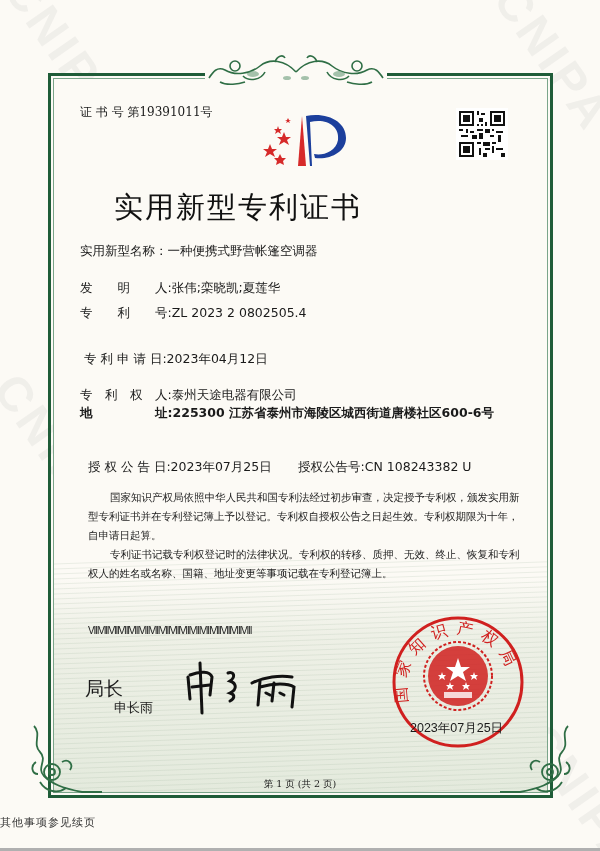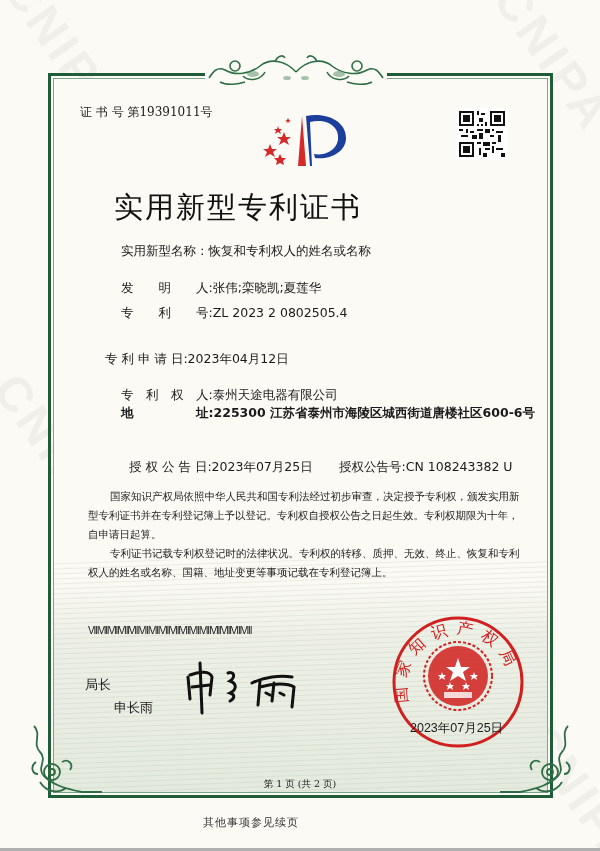--- a/index.html
+++ b/index.html
@@ -36,47 +36,47 @@
   }
   .logo { position: absolute; left: 258px; top: 104px; width: 92px; height: 66px; }
   .qr { position: absolute; left: 456px; top: 108px; width: 52px; height: 52px; background: #fff; padding: 3px; }
 
   .title {
     position: absolute; left: 0; width: 476px; top: 188px; text-align: center;
     font-family: "DejaVu Sans", sans-serif; font-size: 29px; letter-spacing: 2px; color: #111;
   }
 
   .field { position: absolute; font-size: 12.5px; white-space: nowrap; }
-  .field .lbl { display: inline-block; margin-left: 41px; }
+  .field .lbl { display: inline-block; }
 
   .para {
-    position: absolute; left: 88px; width: 432px; font-family: Liberation Mono, monospace;
+    position: absolute; left: 88px; width: 432px; font-family: Liberation Serif, serif;
     font-size: 10.5px; line-height: 19px; text-indent: 22px; color: #222;
   }
 
   .barcode {
     position: absolute; left: 88px; top: 625px; font-family: "Liberation Sans", sans-serif;
     font-size: 10px; letter-spacing: -1.2px; transform: scaleY(1.1); color: #222;
   }
-  .director-title { position: absolute; left: 85px; top: 676px; font-size: 13px; }
+  .director-title { position: absolute; left: 85px; top: 676px; font-size: 19px; }
   .director-name { position: absolute; left: 86px; top: 699px; font-size: 13px; margin-left: 28px; }
   .signature { position: absolute; left: 180px; top: 655px; width: 130px; height: 60px; }
 
   .seal { position: absolute; left: 388px; top: 614px; width: 140px; height: 138px; }
   .seal-date {
     position: absolute; left: 410px; top: 720px; font-size: 12.5px; color: #1b1b1b;
     font-family: "Liberation Sans", sans-serif;
   }
 
   .page-indicator {
     position: absolute; left: 0; width: 600px; top: 778px; text-align: center;
     font-family: "DejaVu Serif", serif; font-size: 9.5px;
   }
   .footer-note {
-    position: absolute; left: 0; width: 502px; top: 815px; text-align: center;
+    position: absolute; left: 0; width: 502px; top: 815px; 
     font-family: "DejaVu Serif", serif; font-size: 11px; letter-spacing: 1px; color: #333;
   }
   .bottom-rule { position: absolute; left: 0; top: 848px; width: 600px; height: 3px; background: #b0b0b0; }
 </style>
 </head>
 <body>
 
 <div class="watermark" style="left:-20px; top:20px;">CNIPA</div>
 <div class="watermark" style="left:470px; top:30px;">CNIPA</div>
 <div class="watermark" style="left:160px; top:130px;">CNIPA</div>
@@ -185,29 +185,29 @@
       <rect x="17" y="17" width="3" height="1"></rect>
         <rect x="11" y="19" width="2" height="2"></rect>
         <rect x="19" y="19" width="2" height="2"></rect>
     </g>
   </svg>
 </div>
 
 <div class="title">实用新型专利证书</div>
 
 <div class="field" style="left:80px; top:243px;">
-  <span class="lbl">实用新型名称：</span><span>恢复和专利权人的姓名或名称</span>
+  <span class="lbl">实用新型名称：</span><span>一种便携式野营帐篷空调器</span>
 </div>
 <div class="field" style="left:80px; top:280px;">
   <span class="lbl">发　　明　　人:</span><span>张伟;栾晓凯;夏莲华</span>
 </div>
 <div class="field" style="left:80px; top:305px;">
   <span class="lbl">专　　利　　号:</span><span>ZL 2023 2 0802505.4</span>
 </div>
-<div class="field" style="left:64px; top:351px;">
+<div class="field" style="left:84px; top:351px;">
   <span class="lbl">专 利 申 请 日:</span><span>2023年04月12日</span>
 </div>
 <div class="field" style="left:80px; top:387px;">
   <span class="lbl">专　利　权　人:</span><span>泰州天途电器有限公司</span>
 </div>
 <div class="field" style="left:80px; top:405px;font-weight:bold;">
   <span class="lbl">地　　　　　址:</span><span>225300 江苏省泰州市海陵区城西街道唐楼社区600-6号</span>
 </div>
 <div class="field" style="left:88px; top:459px;">
   <span class="lbl">授 权 公 告 日:</span><span>2023年07月25日</span>

